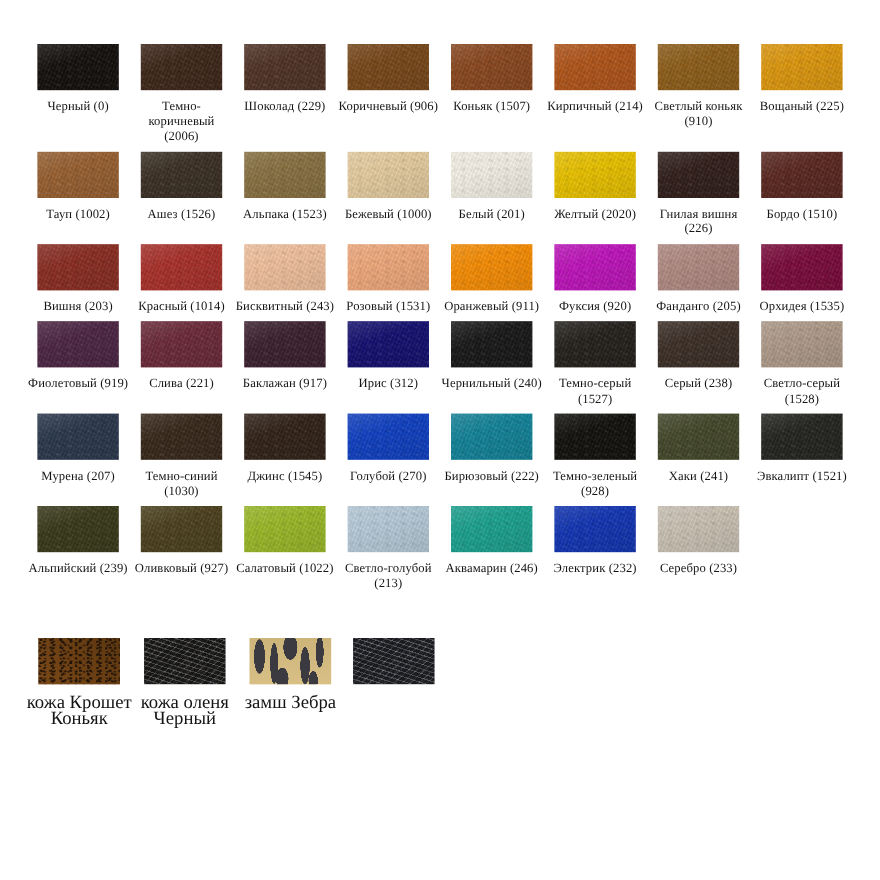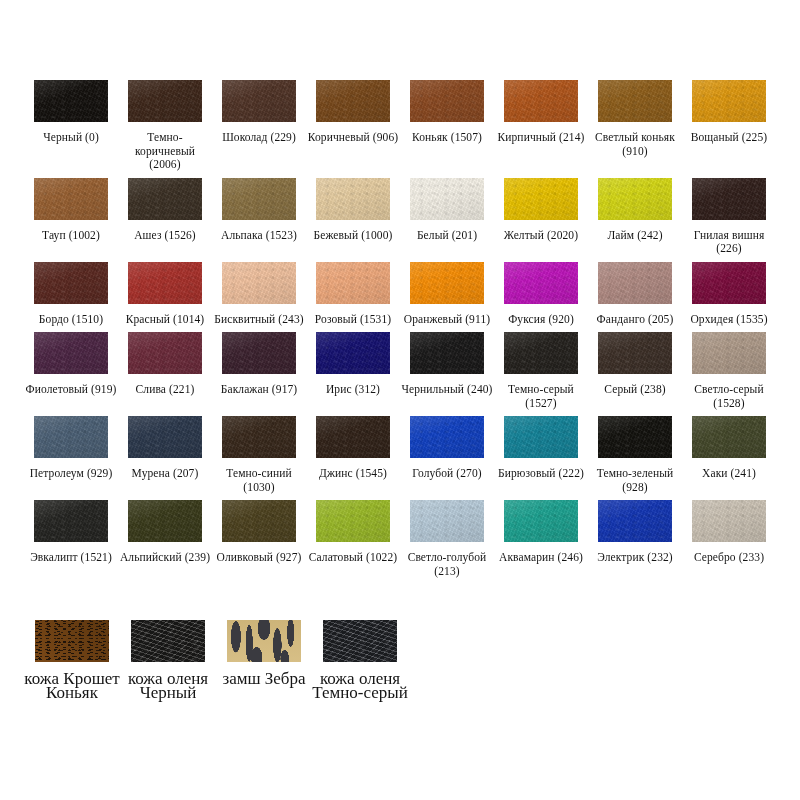--- a/index.html
+++ b/index.html
@@ -13,21 +13,21 @@
     background: #ffffff;
     font-family: "Liberation Serif", "DejaVu Serif", serif;
     color: #1a1a1a;
     overflow: hidden;
   }
   .page {
     position: relative;
     width: 800px;
     height: 800px;
     box-sizing: border-box;
-    padding: 80px 24px 0 24px;
+    padding: 40px 24px 0 24px;
   }
   .grid {
     display: grid;
     grid-template-columns: repeat(8, 1fr);
     column-gap: 0px;
     row-gap: 0px;
   }
   .cell {
     display: flex;
     flex-direction: column;
@@ -194,32 +194,32 @@
       </div>
       <div class="cell">
         <div class="swatch" style="background-color: rgb(246, 242, 232);"></div>
         <div class="label">Белый (201)</div>
       </div>
       <div class="cell">
         <div class="swatch" style="background-color: rgb(235, 196, 0);"></div>
         <div class="label">Желтый (2020)</div>
       </div>
       <div class="cell">
-        <div class="swatch" style="background-color: rgb(214, 217, 22);"></div>
-        <div class="label">Лайм (242)</div>
-      </div>
-      <div class="cell">
         <div class="swatch" style="background-color: rgb(51, 33, 29);"></div>
         <div class="label">Гнилая вишня (226)</div>
       </div>
       <div class="cell">
         <div class="swatch" style="background-color: rgb(92, 42, 34);"></div>
         <div class="label">Бордо (1510)</div>
       </div>
       <div class="cell">
+        <div class="swatch" style="background-color: rgb(140, 47, 36);"></div>
+        <div class="label">Вишня (203)</div>
+      </div>
+      <div class="cell">
         <div class="swatch" style="background-color: rgb(171, 50, 44);"></div>
         <div class="label">Красный (1014)</div>
       </div>
       <div class="cell">
         <div class="swatch" style="background-color: rgb(243, 195, 160);"></div>
         <div class="label">Бисквитный (243)</div>
       </div>
       <div class="cell">
         <div class="swatch" style="background-color: rgb(242, 171, 126);"></div>
         <div class="label">Розовый (1531)</div>
@@ -266,24 +266,20 @@
       </div>
       <div class="cell">
         <div class="swatch" style="background-color: rgb(62, 49, 41);"></div>
         <div class="label">Серый (238)</div>
       </div>
       <div class="cell">
         <div class="swatch" style="background-color: rgb(177, 157, 140);"></div>
         <div class="label">Светло-серый (1528)</div>
       </div>
       <div class="cell">
-        <div class="swatch" style="background-color: rgb(77, 98, 119);"></div>
-        <div class="label">Петролеум (929)</div>
-      </div>
-      <div class="cell">
         <div class="swatch" style="background-color: rgb(45, 58, 78);"></div>
         <div class="label">Мурена (207)</div>
       </div>
       <div class="cell">
         <div class="swatch" style="background-color: rgb(58, 42, 29);"></div>
         <div class="label">Темно-синий (1030)</div>
       </div>
       <div class="cell">
         <div class="swatch" style="background-color: rgb(51, 36, 26);"></div>
         <div class="label">Джинс (1545)</div>
@@ -345,16 +341,15 @@
       <div class="cell">
         <div class="tex tex-deer tex-deer-black"></div>
         <div class="label-2">кожа оленя Черный</div>
       </div>
       <div class="cell">
         <div class="tex tex-zebra"></div>
         <div class="label-2">замш Зебра</div>
       </div>
       <div class="cell">
         <div class="tex tex-deer tex-deer-dgray"></div>
-        <div class="label-2">кожа оленя Темно-серый</div>
       </div>
     </div>
 </div>
 
 </body></html>

